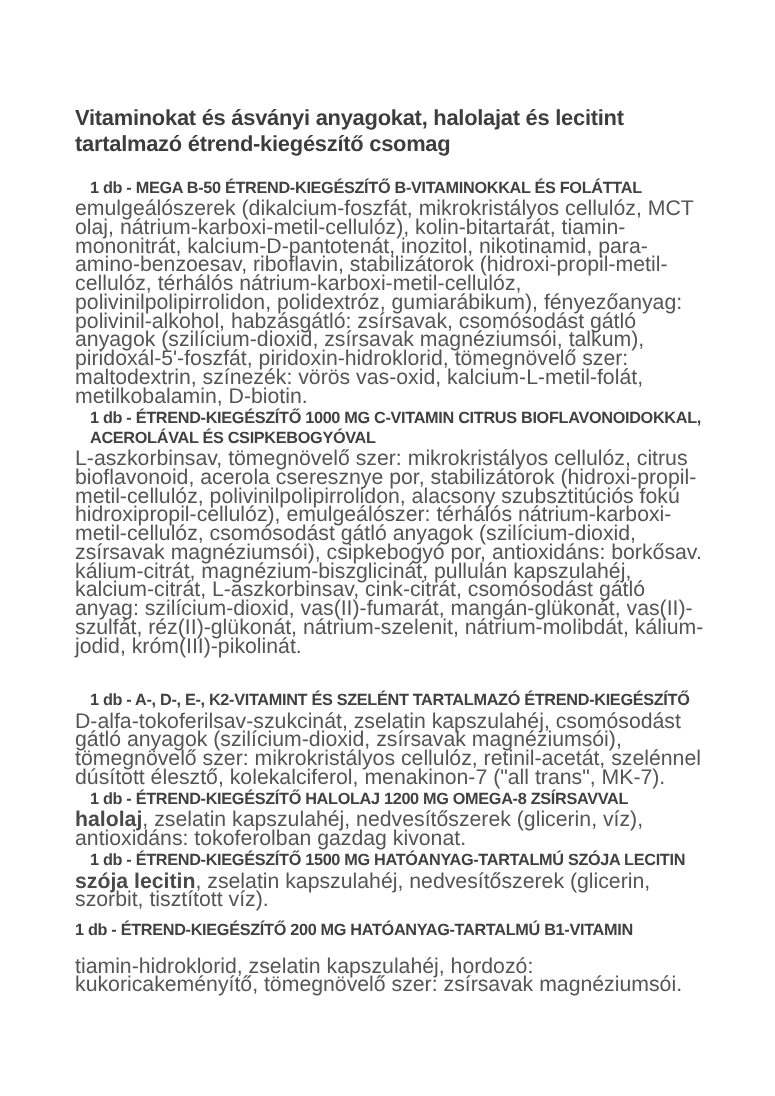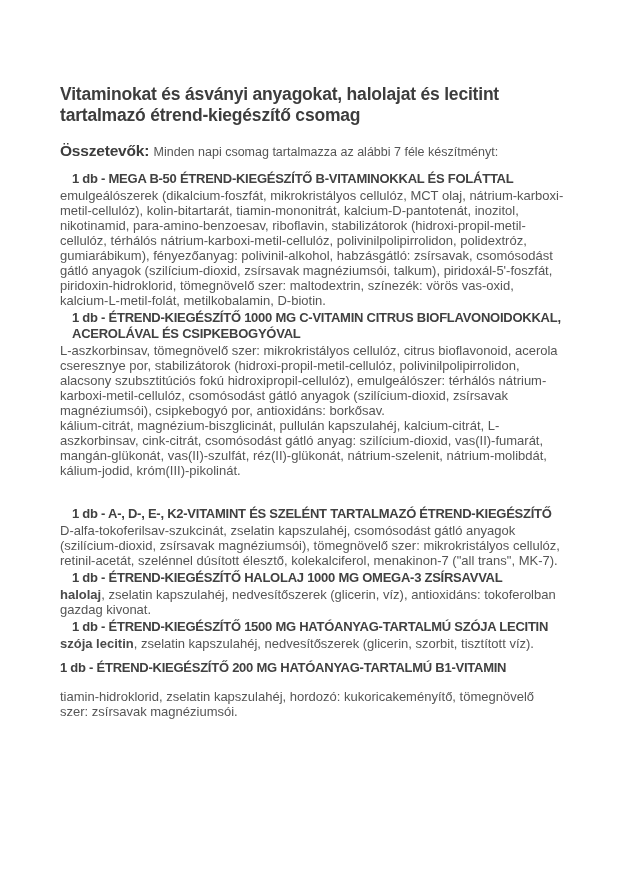--- a/index.html
+++ b/index.html
@@ -37,44 +37,40 @@
   .section h2{
     font-size:13px;
     line-height:16px;
     font-weight:bold;
     color:#414141;
     letter-spacing:-0.25px;
     margin:2px 0 1px 12px;
     max-width:505px;
   }
   .section p.body{
-    font-size:13px;
+    font-size:17px;
     line-height:15px;
     color:#555555;
     margin:0;
     max-width:505px;
   }
   .section p.body strong{
     color:#4a4a4a;
     text-align:right;
   }
   .gap-before{margin-top:28px;}
   .section-b1 h2{margin:9px 0 13px 0;}
 </style>
 </head>
 <body>
 
 <div class="page">
 
   <h1 class="page-title">Vitaminokat és ásványi anyagokat, halolajat és lecitint tartalmazó étrend-kiegészítő csomag</h1>
 
-  <p class="intro">
-    <strong class="intro-label">Összetevők:</strong>
-    <span class="intro-text">Minden napi csomag tartalmazza az alábbi 7 féle készítményt:</span>
-  </p>
 
   <div class="section">
     <h2>1 db - MEGA B-50 ÉTREND-KIEGÉSZÍTŐ B-VITAMINOKKAL ÉS FOLÁTTAL</h2>
     <p class="body">emulgeálószerek (dikalcium-foszfát, mikrokristályos cellulóz, MCT olaj, nátrium-karboxi-metil-cellulóz), kolin-bitartarát, tiamin-mononitrát, kalcium-D-pantotenát, inozitol, nikotinamid, para-amino-benzoesav, riboflavin, stabilizátorok (hidroxi-propil-metil-cellulóz, térhálós nátrium-karboxi-metil-cellulóz, polivinilpolipirrolidon, polidextróz, gumiarábikum), fényezőanyag: polivinil-alkohol, habzásgátló: zsírsavak, csomósodást gátló anyagok (szilícium-dioxid, zsírsavak magnéziumsói, talkum), piridoxál-5'-foszfát, piridoxin-hidroklorid, tömegnövelő szer: maltodextrin, színezék: vörös vas-oxid, kalcium-L-metil-folát, metilkobalamin, D-biotin.</p>
   </div>
 
   <div class="section">
     <h2>1 db - ÉTREND-KIEGÉSZÍTŐ 1000 MG C-VITAMIN CITRUS BIOFLAVONOIDOKKAL, ACEROLÁVAL ÉS CSIPKEBOGYÓVAL</h2>
     <p class="body">L-aszkorbinsav, tömegnövelő szer: mikrokristályos cellulóz, citrus bioflavonoid, acerola cseresznye por, stabilizátorok (hidroxi-propil-metil-cellulóz, polivinilpolipirrolidon, alacsony szubsztitúciós fokú hidroxipropil-cellulóz), emulgeálószer: térhálós nátrium-karboxi-metil-cellulóz, csomósodást gátló anyagok (szilícium-dioxid, zsírsavak magnéziumsói), csipkebogyó por, antioxidáns: borkősav.</p>
   </div>
@@ -82,21 +78,21 @@
   <div class="section">
     <p class="body">kálium-citrát, magnézium-biszglicinát, pullulán kapszulahéj, kalcium-citrát, L-aszkorbinsav, cink-citrát, csomósodást gátló anyag: szilícium-dioxid, vas(II)-fumarát, mangán-glükonát, vas(II)-szulfát, réz(II)-glükonát, nátrium-szelenit, nátrium-molibdát, kálium-jodid, króm(III)-pikolinát.</p>
   </div>
 
   <div class="section gap-before">
     <h2>1 db - A-, D-, E-, K2-VITAMINT ÉS SZELÉNT TARTALMAZÓ ÉTREND-KIEGÉSZÍTŐ</h2>
     <p class="body">D-alfa-tokoferilsav-szukcinát, zselatin kapszulahéj, csomósodást gátló anyagok (szilícium-dioxid, zsírsavak magnéziumsói), tömegnövelő szer: mikrokristályos cellulóz, retinil-acetát, szelénnel dúsított élesztő, kolekalciferol, menakinon-7 ("all trans", MK-7).</p>
   </div>
 
   <div class="section">
-    <h2>1 db - ÉTREND-KIEGÉSZÍTŐ HALOLAJ 1000 MG OMEGA-3 ZSÍRSAVVAL</h2>
+    <h2>1 db - ÉTREND-KIEGÉSZÍTŐ HALOLAJ 1200 MG OMEGA-8 ZSÍRSAVVAL</h2>
     <p class="body">
       <strong>halolaj</strong><span>, zselatin kapszulahéj, nedvesítőszerek (glicerin, víz), antioxidáns: tokoferolban gazdag kivonat.</span>
     </p>
   </div>
 
   <div class="section">
     <h2>1 db - ÉTREND-KIEGÉSZÍTŐ 1500 MG HATÓANYAG-TARTALMÚ SZÓJA LECITIN</h2>
     <p class="body">
       <strong>szója lecitin</strong><span>, zselatin kapszulahéj, nedvesítőszerek (glicerin, szorbit, tisztított víz).</span>
     </p>

